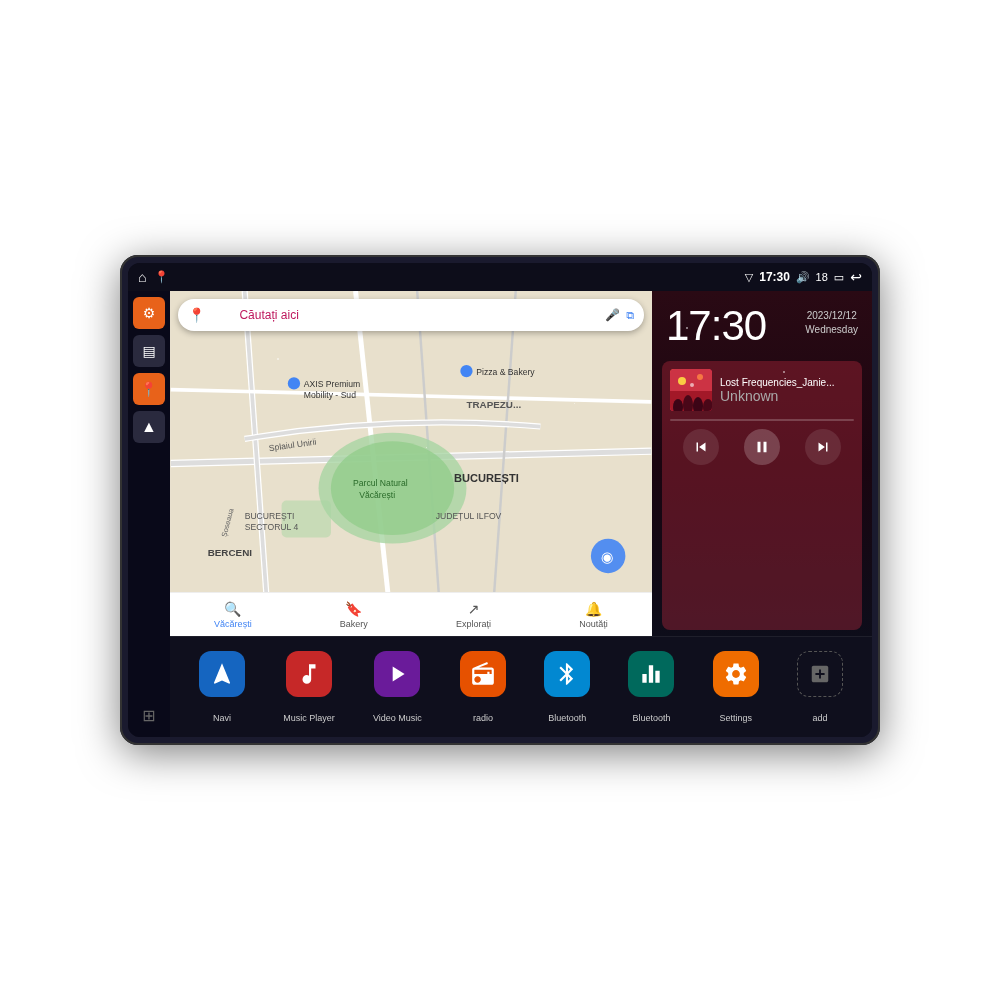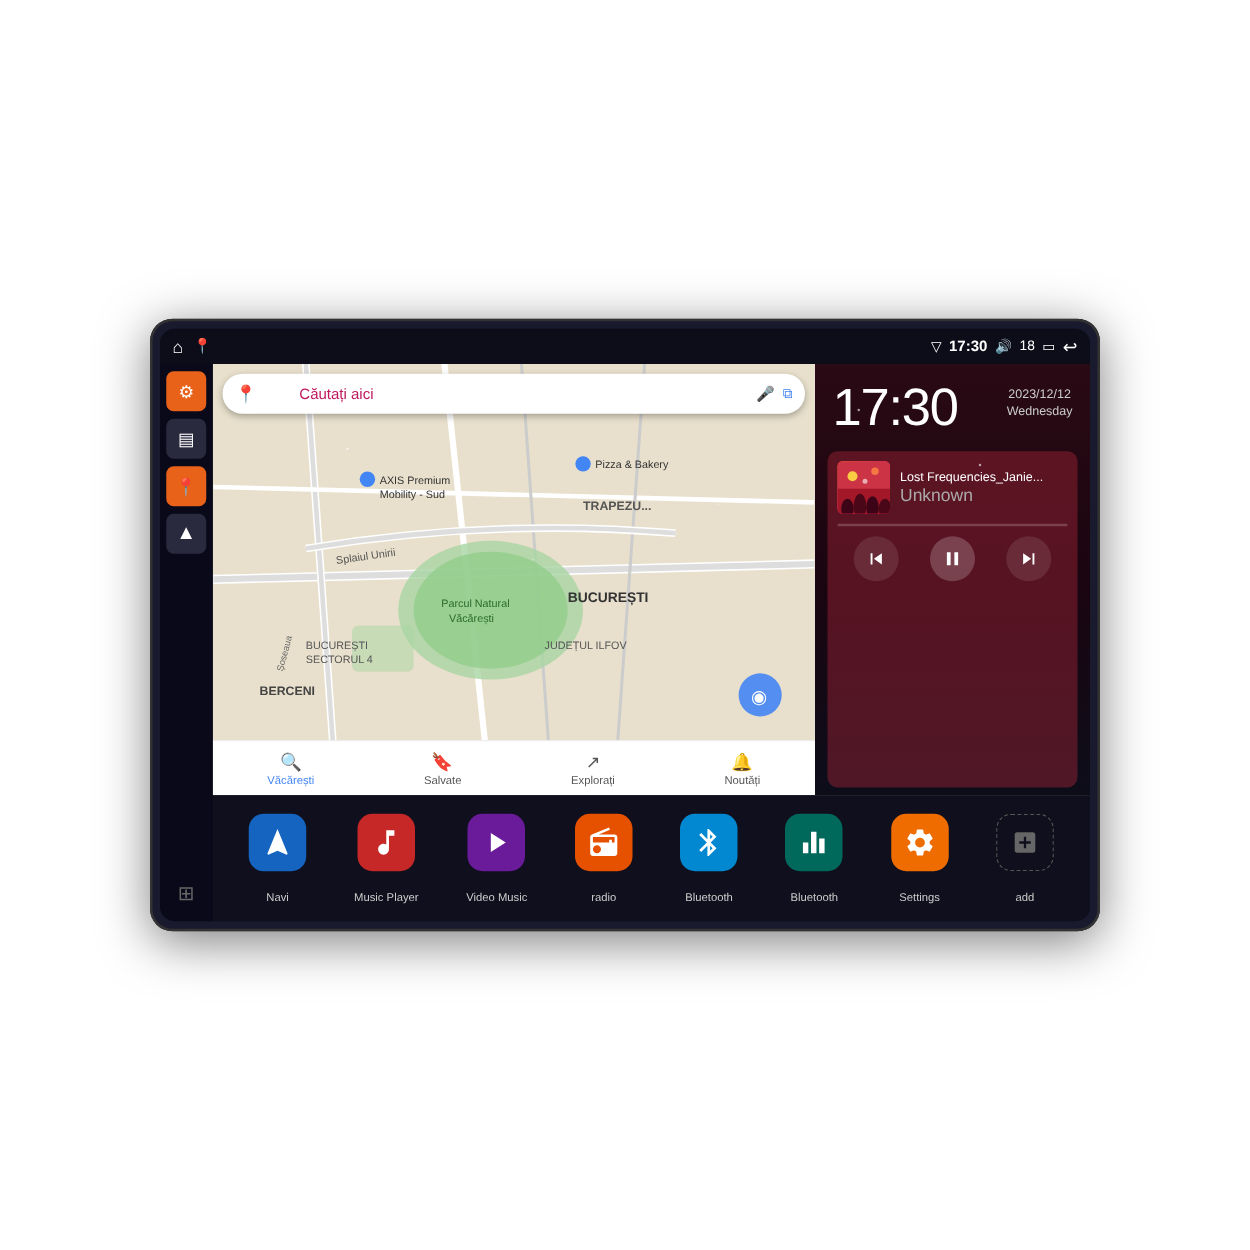--- a/index.html
+++ b/index.html
@@ -464,21 +464,21 @@
               <span style="font-size:11px;color:#4285F4;">⧉</span>
             </div>
 
             <div class="map-bottom-bar">
               <div class="map-tab active">
                 <span class="map-tab-icon">🔍</span>
                 <span>Văcărești</span>
               </div>
               <div class="map-tab">
                 <span class="map-tab-icon">🔖</span>
-                <span>Salvate</span>
+                <span>Bakery</span>
               </div>
               <div class="map-tab">
                 <span class="map-tab-icon">↗</span>
                 <span>Explorați</span>
               </div>
               <div class="map-tab">
                 <span class="map-tab-icon">🔔</span>
                 <span>Noutăți</span>
               </div>
             </div>

